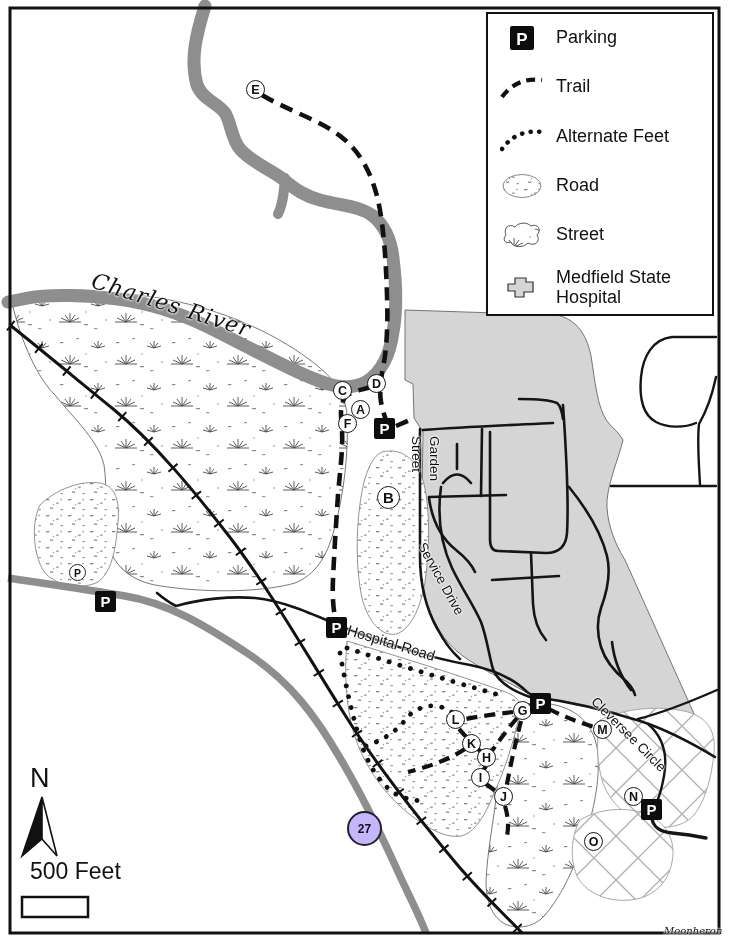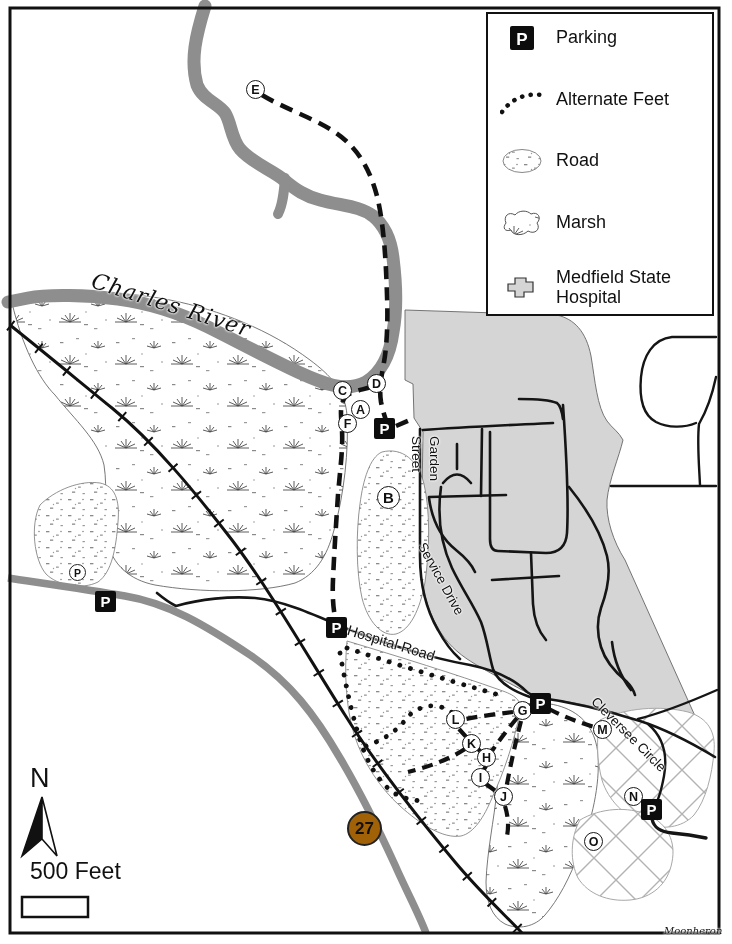--- a/index.html
+++ b/index.html
@@ -11,22 +11,22 @@
   .poi{position:absolute;width:19px;height:19px;border:1.7px solid #1a1a1a;border-radius:50%;
        background:#fff;display:flex;align-items:center;justify-content:center;
        font-size:12.5px;font-weight:bold;box-sizing:border-box;}
   .poi.big{width:23px;height:23px;font-size:15px;}
   .pk{position:absolute;width:21px;height:21px;background:#0d0d0d;color:#fff;border-radius:2px;
       display:flex;align-items:center;justify-content:center;font-size:15px;font-weight:bold;}
   .pk-circle{position:absolute;width:17px;height:17px;border:1.4px solid #222;border-radius:50%;
       background:#fff;color:#111;display:flex;align-items:center;justify-content:center;
       font-size:10.5px;font-weight:bold;box-sizing:border-box;}
   .shield{position:absolute;left:347px;top:811px;width:35px;height:35px;border:2px solid #222;
-      border-radius:50%;background:#a16207;display:flex;align-items:center;justify-content:center;
-      font-size:17px;font-weight:bold;box-sizing:border-box;}
+      border-radius:50%;background:#c4b5fd;display:flex;align-items:center;justify-content:center;
+      font-size:12px;font-weight:bold;box-sizing:border-box;}
 
   
   .maplabel{position:absolute;white-space:nowrap;color:#111;
       text-shadow:0 0 2px #fff,0 0 2px #fff,0 0 3px #fff;}
   .lbl-river{left:96px;top:268px;font-family:"DejaVu Serif",serif;font-style:italic;
       font-size:22px;transform:rotate(17.5deg);transform-origin:left top;letter-spacing:1px;}
   .lbl-garden{left:407px;top:436px;width:36px;height:70px;writing-mode:vertical-rl;
       font-size:13.5px;line-height:1.3;white-space:normal;}
   .lbl-service{left:428px;top:540px;font-size:13.5px;transform:rotate(61deg);transform-origin:left top;}
   .lbl-hospital{left:350px;top:622px;font-size:14.5px;transform:rotate(17deg);transform-origin:left top;}
@@ -219,36 +219,42 @@
   <div id="legend">
     <div class="lg-row">
       <svg class="lg-icon" viewBox="0 0 44 32">
         <rect x="10" y="4" width="24" height="24" rx="2" fill="#0d0d0d"></rect>
         <text x="22" y="23" text-anchor="middle" fill="#fff" font-size="17" font-weight="bold" font-family="Liberation Sans, sans-serif">P</text>
       </svg>
       <span class="lg-label">Parking</span>
     </div>
     <div class="lg-row">
       <svg class="lg-icon" viewBox="0 0 44 32">
+        <path d="M2,26 C12,12 26,7 42,9" fill="none" stroke="#111" stroke-width="4.2" stroke-dasharray="9 6"></path>
+      </svg>
+      <span class="lg-label">Trail</span>
+    </div>
+    <div class="lg-row">
+      <svg class="lg-icon" viewBox="0 0 44 32">
         <path d="M2,28 C12,14 26,9 42,11" fill="none" stroke="#111" stroke-width="4.6" stroke-dasharray="0.1 8.5" stroke-linecap="round"></path>
       </svg>
       <span class="lg-label">Alternate Feet</span>
     </div>
     <div class="lg-row">
       <svg class="lg-icon" viewBox="0 0 44 32">
         <ellipse cx="22" cy="16" rx="19" ry="11.5" fill="url(#fieldPat)" stroke="#888" stroke-width="1"></ellipse>
       </svg>
       <span class="lg-label">Road</span>
     </div>
     <div class="lg-row">
       <svg class="lg-icon" viewBox="0 0 44 32">
         <path d="M6,16 C3,9 9,4 15,8 C19,3 27,3 31,7 C38,4 42,11 37,16
                  C41,22 35,28 28,24 C23,29 13,29 11,23 C5,25 2,21 6,16 Z" fill="url(#marshPat)" stroke="#555" stroke-width="1"></path>
       </svg>
-      <span class="lg-label">Marsh</span>
+      <span class="lg-label">Street</span>
     </div>
     <div class="lg-row">
       <svg class="lg-icon" viewBox="0 0 44 32">
         <path d="M8,19 L8,12 L15,12 L15,6 L26,6 L26,10 L33,10 L33,20 L24,20 L24,25 L15,25 L15,19 Z" fill="#d5d5d5" stroke="#333" stroke-width="1.2"></path>
       </svg>
       <span class="lg-label">Medfield State Hospital</span>
     </div>
   </div>
 
   <div class="maplabel lbl-river">Charles River</div>

